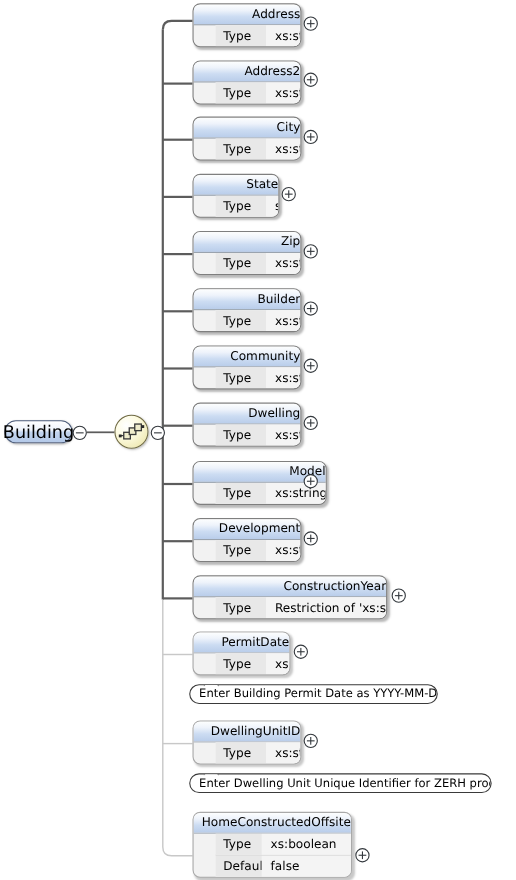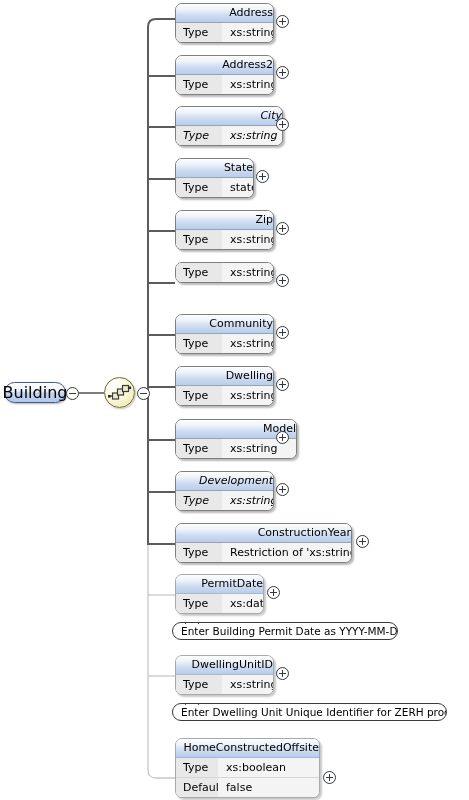--- a/index.html
+++ b/index.html
@@ -123,20 +123,21 @@
   }
   .node.optional .hdr { border-bottom-color: #b0b7c0; }
 
   .node .row {
     display: flex;
     height: 19px;
     line-height: 19px;
     font-size: 11px;
     color: #000;
     background: #f4f4f4;
+    margin-left: 20px;
   }
   .node .row + .row { border-top: 1px solid #d6d6d6; }
   .node .row .k {
     width: 46px;
     padding-left: 7px;
     box-sizing: border-box;
     background: #e8e8e8;
     white-space: nowrap;
     overflow: hidden;
   }
@@ -237,21 +238,21 @@
 
   <div class="node" style="left:175px; top:55px; width:99px;">
     <div class="hdr">Address2</div>
     <div class="row">
       <span class="k">Type</span>
       <span class="v">xs:string</span>
     </div>
   </div>
   <div class="toggle plus" style="left:276px; top:66px;"></div>
 
-  <div class="node" style="left:175px; top:106px; width:108px;font-style:italic;">
+  <div class="node" style="left:175px; top:106px; width:99px;">
     <div class="hdr">City</div>
     <div class="row">
       <span class="k">Type</span>
       <span class="v">xs:string</span>
     </div>
   </div>
   <div class="toggle plus" style="left:276px; top:118px;"></div>
 
   <div class="node" style="left:175px; top:158px; width:79px;">
     <div class="hdr">State</div>
@@ -265,20 +266,21 @@
   <div class="node" style="left:175px; top:210px; width:99px;">
     <div class="hdr">Zip</div>
     <div class="row">
       <span class="k">Type</span>
       <span class="v">xs:string</span>
     </div>
   </div>
   <div class="toggle plus" style="left:276px; top:222px;"></div>
 
   <div class="node" style="left:175px; top:262px; width:99px;">
+    <div class="hdr">Builder</div>
     <div class="row">
       <span class="k">Type</span>
       <span class="v">xs:string</span>
     </div>
   </div>
   <div class="toggle plus" style="left:276px; top:274px;"></div>
 
   <div class="node" style="left:175px; top:314px; width:99px;">
     <div class="hdr">Community</div>
     <div class="row">
@@ -299,21 +301,21 @@
 
   <div class="node" style="left:175px; top:419px; width:122px;">
     <div class="hdr">Model</div>
     <div class="row">
       <span class="k">Type</span>
       <span class="v">xs:string</span>
     </div>
   </div>
   <div class="toggle plus" style="left:276px; top:431px;"></div>
 
-  <div class="node" style="left:175px; top:471px; width:99px;font-style:italic;">
+  <div class="node" style="left:175px; top:471px; width:99px;">
     <div class="hdr">Development</div>
     <div class="row">
       <span class="k">Type</span>
       <span class="v">xs:string</span>
     </div>
   </div>
   <div class="toggle plus" style="left:276px; top:483px;"></div>
 
   <div class="node" style="left:175px; top:523px; width:177px;">
     <div class="hdr">ConstructionYear</div>

